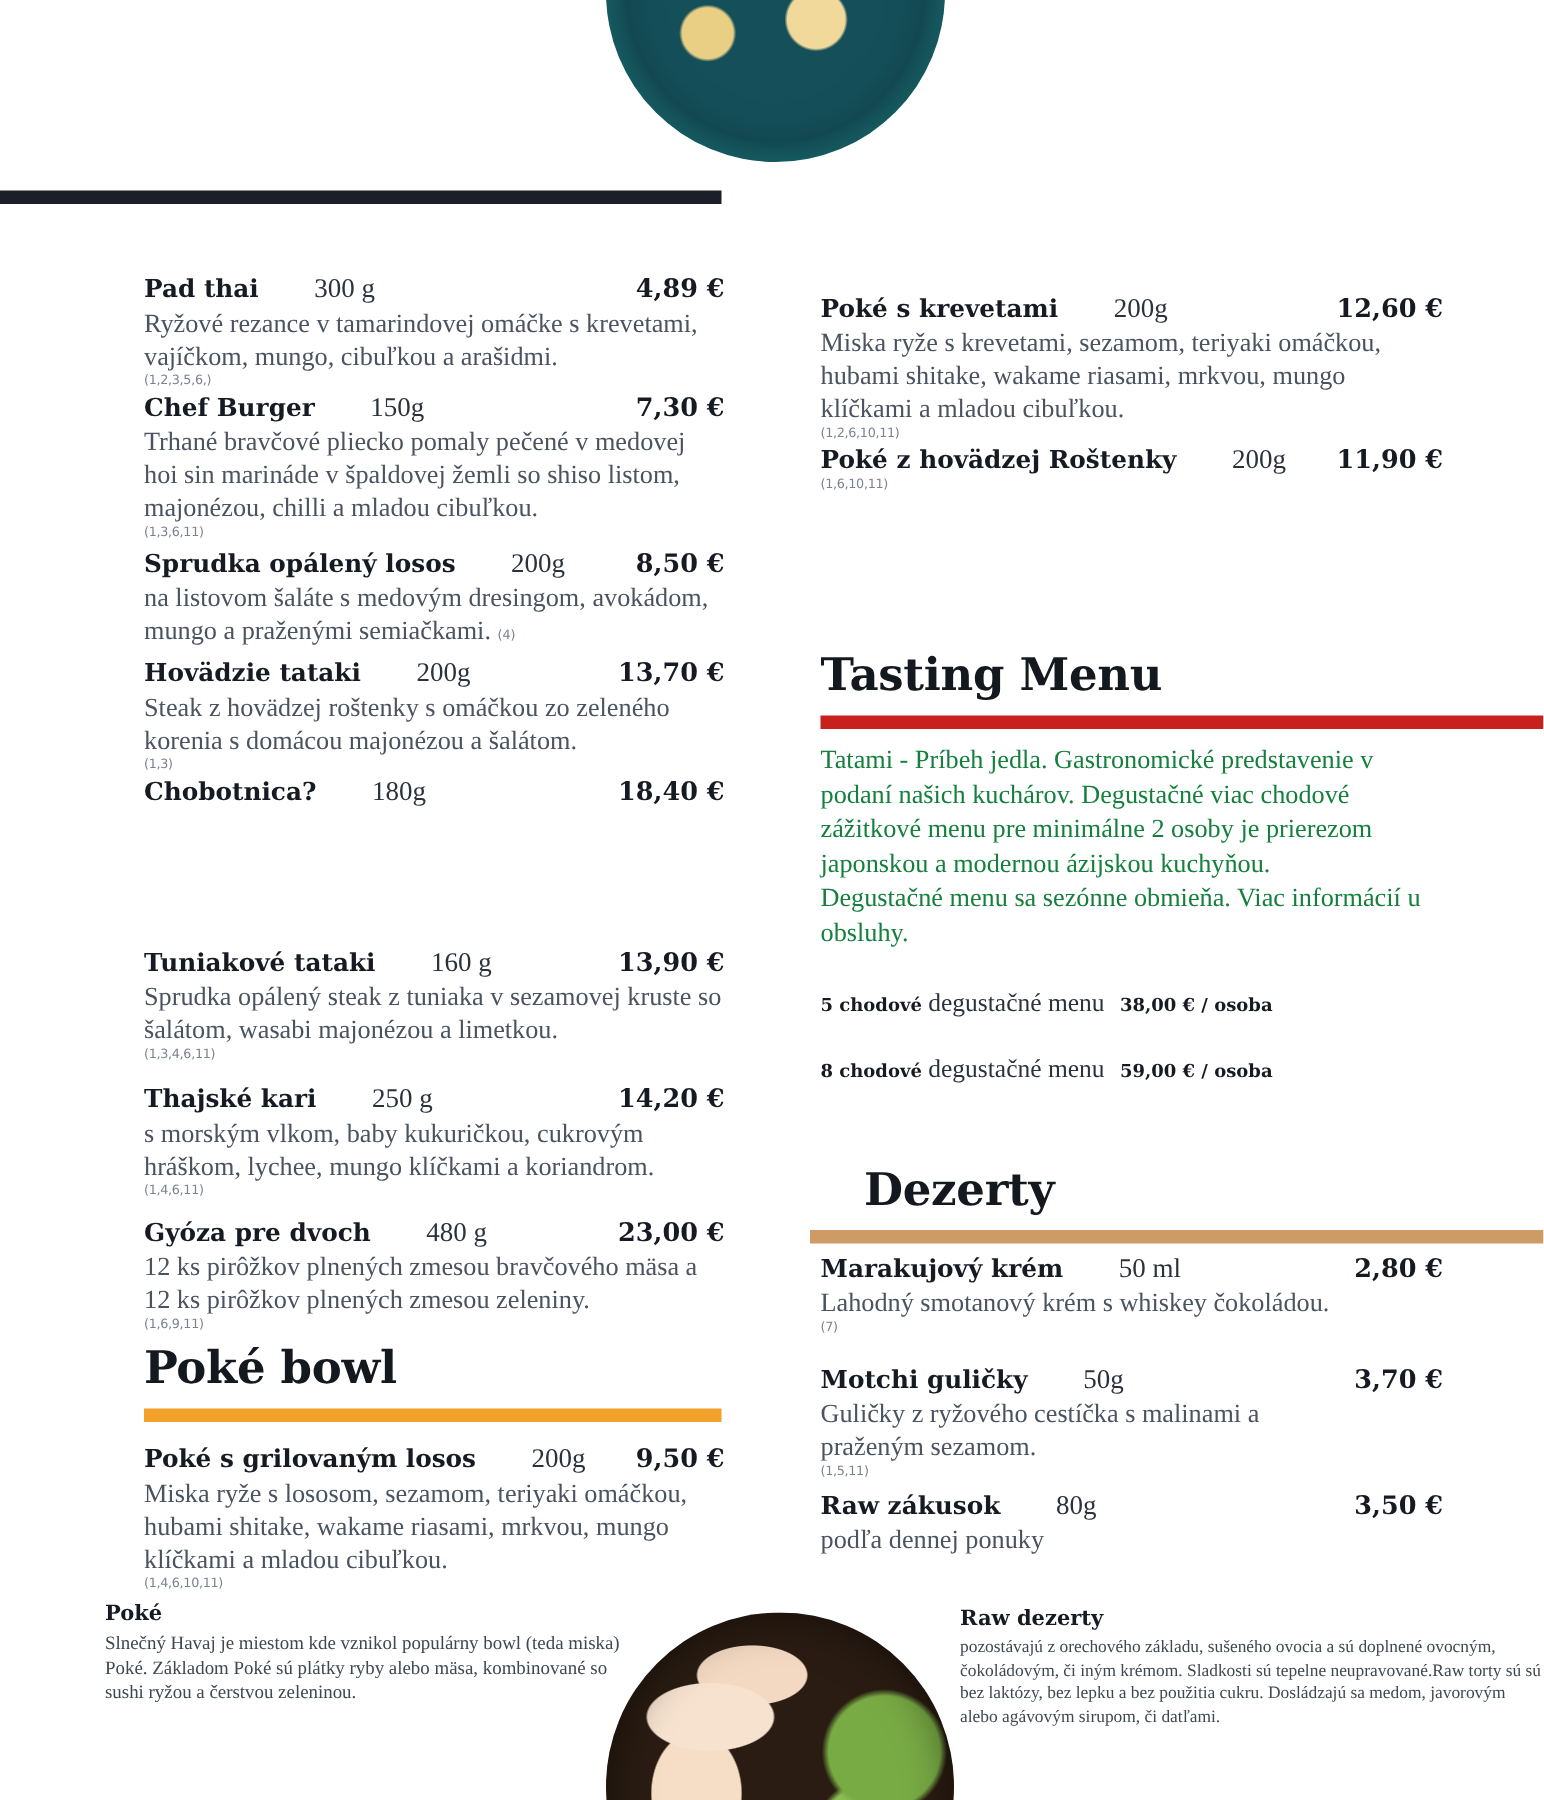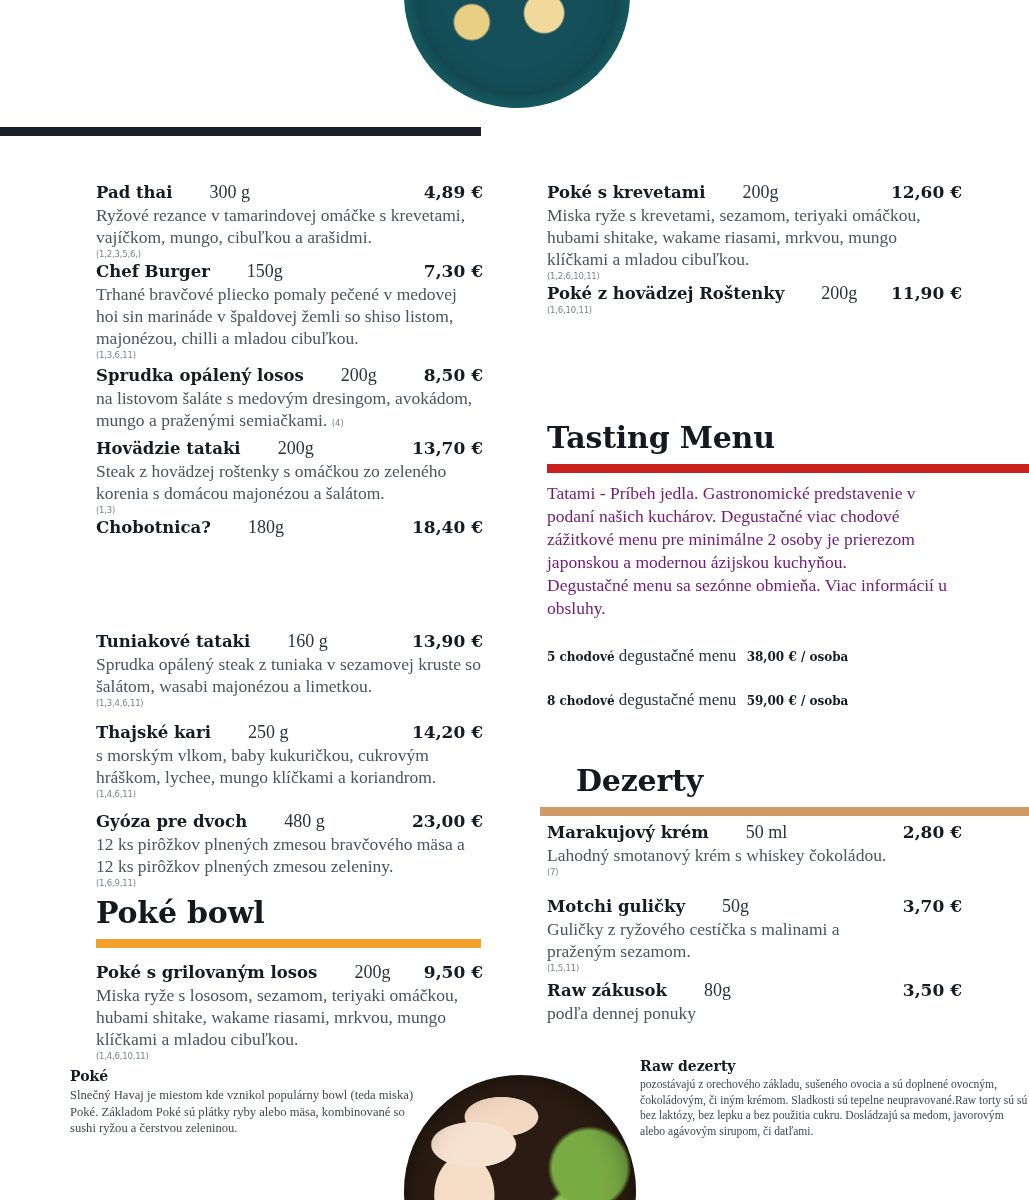--- a/index.html
+++ b/index.html
@@ -45,21 +45,21 @@
       radial-gradient(circle at 74% 62%, #8bbd52 0 12%, rgba(139,189,82,0) 14%),
       radial-gradient(circle at 50% 50%, #2a1c12 0 74%, #7c5a2e 86%, #caa56a 100%);
   }
   .photo-bottom::after {
     content: ""; position: absolute; inset: 0; border-radius: 50%;
     box-shadow: inset 0 0 30px rgba(0,0,0,0.5);
   }
 
   
   .col-left  { position: absolute; left: 0;    top: 0; width: 520px; height: 1200px; }
-  .col-right { position: absolute; left: 520px; top: 0; width: 509px; height: 984px; }
+  .col-right { position: absolute; left: 520px; top: 13px; width: 509px; height: 984px; }
 
   
   .section { position: absolute; }
   .section-title {
     font-family: "DejaVu Serif", serif;
     font-weight: bold;
     font-size: 30px;
     letter-spacing: -0.2px;
     color: #14181f;
   }
@@ -114,21 +114,21 @@
     font-family: "DejaVu Sans", sans-serif;
     font-size: 8.5px;
     color: #7b838e;
   }
 
   
   .tasting-text {
     font-family: "Liberation Serif", serif;
     font-size: 17.5px;
     line-height: 1.32;
-    color: #701a75;
+    color: #15803d;
   }
   .tasting-row {
     font-size: 17px;
     color: #2b323c;
     font-family: "Liberation Serif", serif;
     white-space: nowrap;
   }
   .tasting-row b {
     font-family: "DejaVu Serif", serif;
     font-weight: bold;

